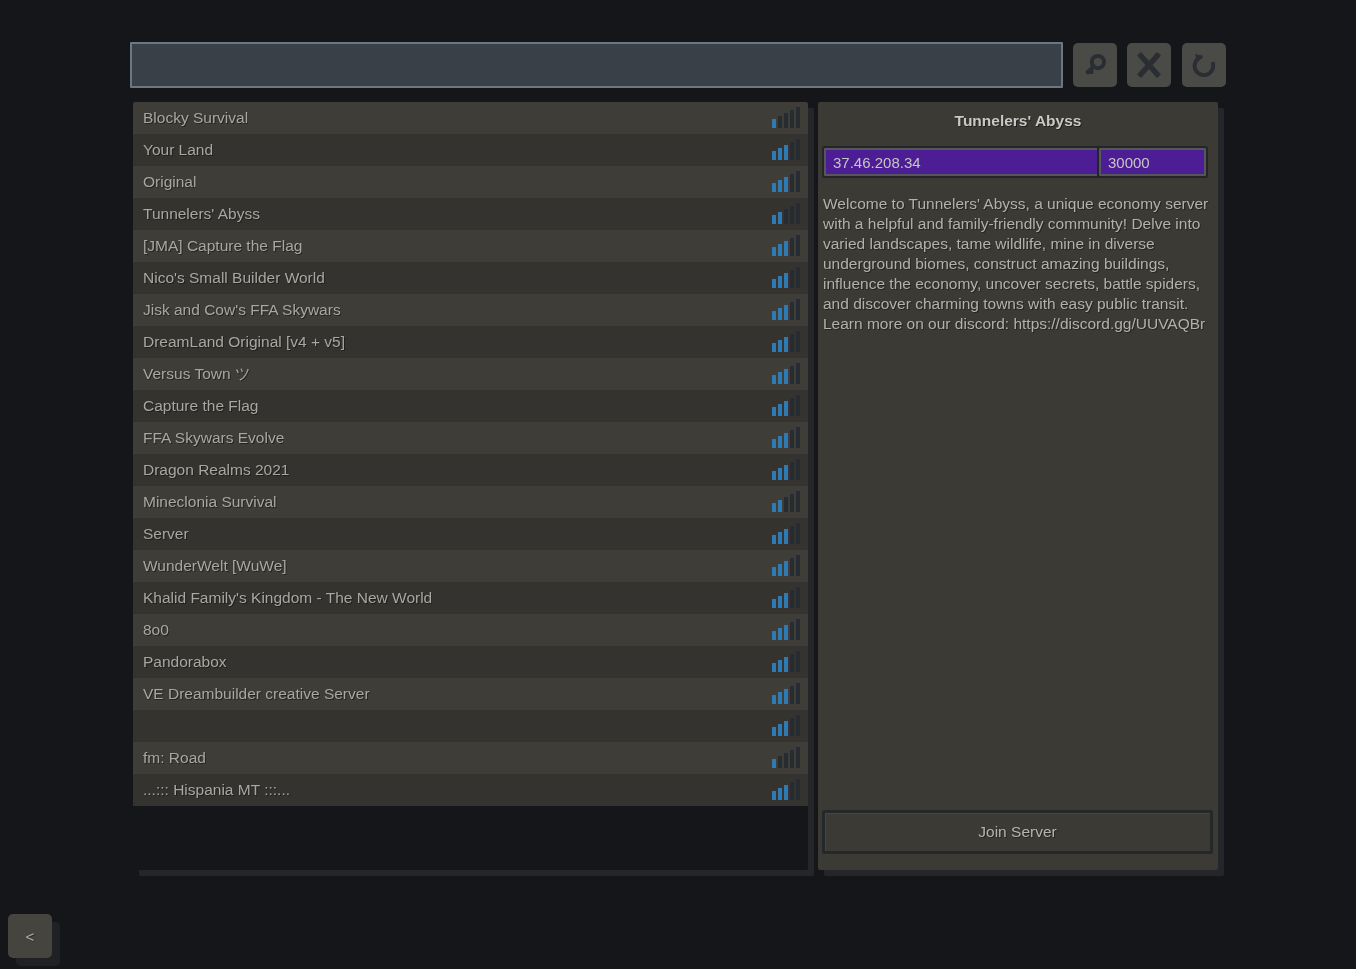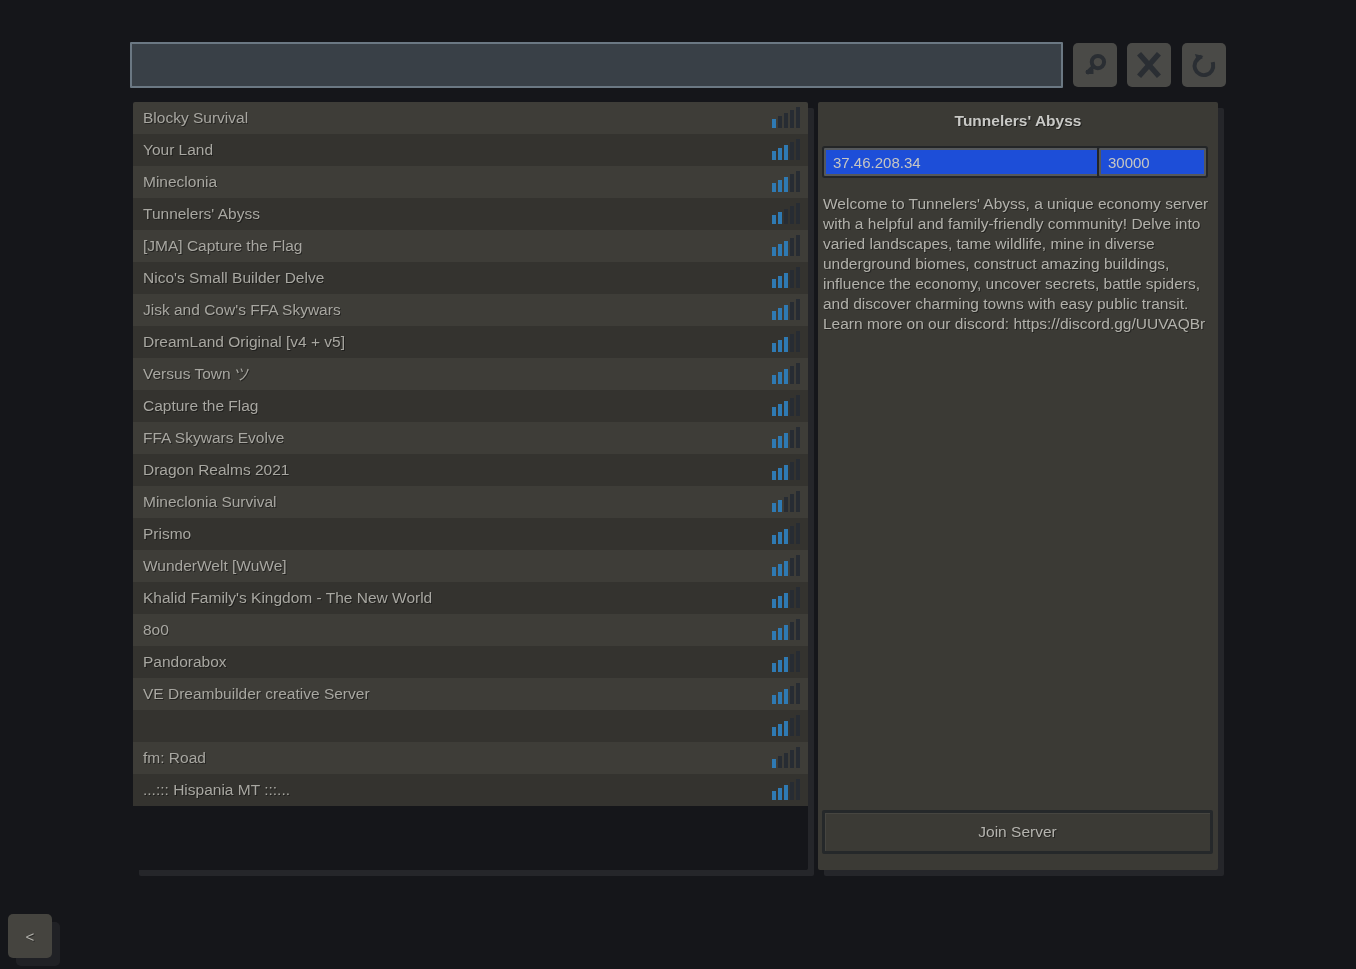--- a/index.html
+++ b/index.html
@@ -56,21 +56,21 @@
     background:var(--panel,#3b3a35); border-radius:2px;
     box-shadow:6px 6px 0 rgba(255,255,255,0.07);
   }
   .details-title {
     position:absolute; top:10px; left:0; width:100%; text-align:center;
     font-weight:700; font-size:15.5px; color:#c9c9c6;
     text-shadow:1px 1px 0 rgba(15,15,15,0.6);
   }
   .addr-field {
     position:absolute; top:46px; height:28px;
-    background:#1d4ed8; border:2px solid #55585b;
+    background:#4c1d95; border:2px solid #55585b;
     box-shadow:0 0 0 2px #232527;
     color:#c6c6c3; font-size:15px; padding:0 7px;
     font-family:"Liberation Sans", sans-serif; outline:none; border-radius:1px;
   }
   #field-address { left:6px;  width:276px; }
   #field-port    { left:281px; width:107px; }
   .description {
     position:absolute; left:5px; top:92px; width:391px;
     color:#b2b1ab; font-size:15.5px; line-height:20px;
     text-shadow:1px 1px 0 rgba(15,15,15,0.5);
@@ -141,21 +141,21 @@
         <span class="row-label">Your Land</span>
         <span class="ping">
           <i class="on" style="height: 9px;"></i>
           <i class="on" style="height: 12px;"></i>
           <i class="on" style="height: 15px;"></i>
           <i style="height: 18px;"></i>
           <i style="height: 21px;"></i>
         </span>
       </div>
       <div class="row">
-        <span class="row-label">Mineclonia</span>
+        <span class="row-label">Original</span>
         <span class="ping">
           <i class="on" style="height: 9px;"></i>
           <i class="on" style="height: 12px;"></i>
           <i class="on" style="height: 15px;"></i>
           <i style="height: 18px;"></i>
           <i style="height: 21px;"></i>
         </span>
       </div>
       <div class="row">
         <span class="row-label">Tunnelers' Abyss</span>
@@ -171,21 +171,21 @@
         <span class="row-label">[JMA] Capture the Flag</span>
         <span class="ping">
           <i class="on" style="height: 9px;"></i>
           <i class="on" style="height: 12px;"></i>
           <i class="on" style="height: 15px;"></i>
           <i style="height: 18px;"></i>
           <i style="height: 21px;"></i>
         </span>
       </div>
       <div class="row">
-        <span class="row-label">Nico's Small Builder Delve</span>
+        <span class="row-label">Nico's Small Builder World</span>
         <span class="ping">
           <i class="on" style="height: 9px;"></i>
           <i class="on" style="height: 12px;"></i>
           <i class="on" style="height: 15px;"></i>
           <i style="height: 18px;"></i>
           <i style="height: 21px;"></i>
         </span>
       </div>
       <div class="row">
         <span class="row-label">Jisk and Cow's FFA Skywars</span>
@@ -251,21 +251,21 @@
         <span class="row-label">Mineclonia Survival</span>
         <span class="ping">
           <i class="on" style="height: 9px;"></i>
           <i class="on" style="height: 12px;"></i>
           <i style="height: 15px;"></i>
           <i style="height: 18px;"></i>
           <i style="height: 21px;"></i>
         </span>
       </div>
       <div class="row">
-        <span class="row-label">Prismo</span>
+        <span class="row-label">Server</span>
         <span class="ping">
           <i class="on" style="height: 9px;"></i>
           <i class="on" style="height: 12px;"></i>
           <i class="on" style="height: 15px;"></i>
           <i style="height: 18px;"></i>
           <i style="height: 21px;"></i>
         </span>
       </div>
       <div class="row">
         <span class="row-label">WunderWelt [WuWe]</span>

